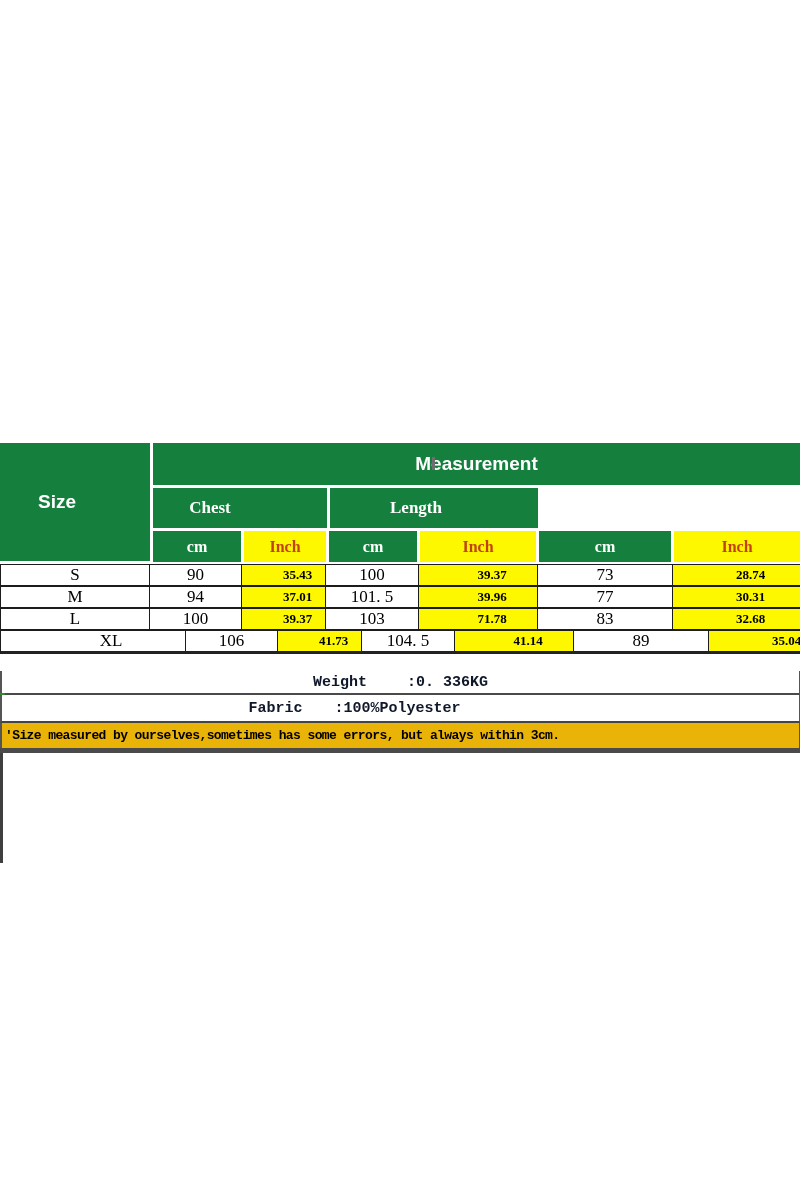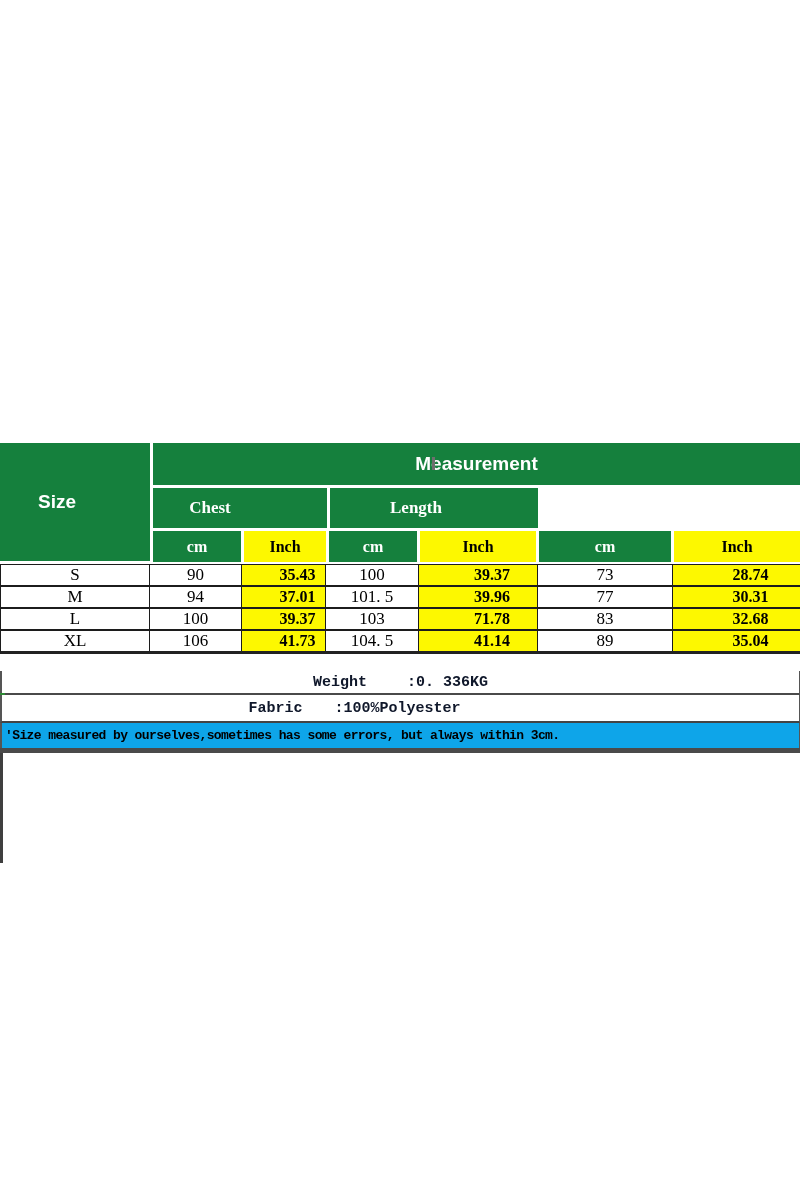--- a/index.html
+++ b/index.html
@@ -1,41 +1,41 @@
 <!DOCTYPE html>
 <html><head>
 <meta charset="utf-8">
 <style>
   html,body{margin:0;padding:0;background:#ffffff;}
   #canvas{position:relative;width:800px;height:1200px;background:#ffffff;overflow:hidden;
           font-family:"Liberation Serif", serif;}
   .abs{position:absolute;box-sizing:border-box;}
   .blackcell{background:#15803d;color:#ffffff;display:flex;align-items:center;justify-content:center;}
-  .yellowcell{background:#fdf800;color:#000000;display:flex;align-items:center;justify-content:center;}
+  .yellowcell{background:#fdf800;color:#c2410c;display:flex;align-items:center;justify-content:center;}
   .sans-bold{font-family:"Liberation Sans", sans-serif;font-weight:bold;font-size:19px;}
   .serif-bold{font-family:"Liberation Serif", serif;font-weight:bold;font-size:16px;}
   .group-label{font-family:Liberation Serif, serif;font-weight:bold;font-size:17px;}
   
   #data-rows{position:absolute;left:0;top:564px;width:800px;border-top:1px solid #1c1c1c;
              border-left:1px solid #1c1c1c;border-bottom:3px solid #222222;}
   .drow{display:grid;grid-template-columns:149px 92px 84px 93px 119px 135px 127px;
         box-sizing:border-box;border-bottom:2px solid #1c1c1c;}
-  .drow:last-child{border-bottom:none;}
+  .drow:last-child{border-bottom:none;margin-left:36px;}
   .dcell{display:flex;align-items:center;justify-content:center;box-sizing:border-box;
          border-right:1px solid #1c1c1c;font-size:17px;white-space:pre;background:#ffffff;}
   .dcell:last-child{border-right:none;}
-  .dcell.inch{background:#fdf800;font-weight:bold;font-size:16px;padding-left:28px;}
+  .dcell.inch{background:#fdf800;font-weight:bold;font-size:13px;padding-left:28px;}
   
   .info-row{display:flex;align-items:center;justify-content:center;
             font-family:"Liberation Mono", monospace;font-weight:bold;font-size:15px;
             color:#0f172a;background:#ffffff;border-left:2px solid #555;border-right:1px solid #555;}
   .info-row span{white-space:pre;}
   #note-row{display:flex;align-items:center;font-family:"Liberation Mono", monospace;
             font-weight:bold;font-size:13px;letter-spacing:-0.6px;padding-left:3px;
-            background:#0ea5e9;border-left:2px solid #555;border-right:1px solid #555;}
+            background:#eab308;border-left:2px solid #555;border-right:1px solid #555;}
 </style>
 </head>
 <body>
 
 <div id="canvas">
 
   <div class="abs blackcell sans-bold" style="left:0;top:443px;width:150px;height:118px;">
     <span style="transform:translateX(-18px);">Size</span>
   </div>
 

